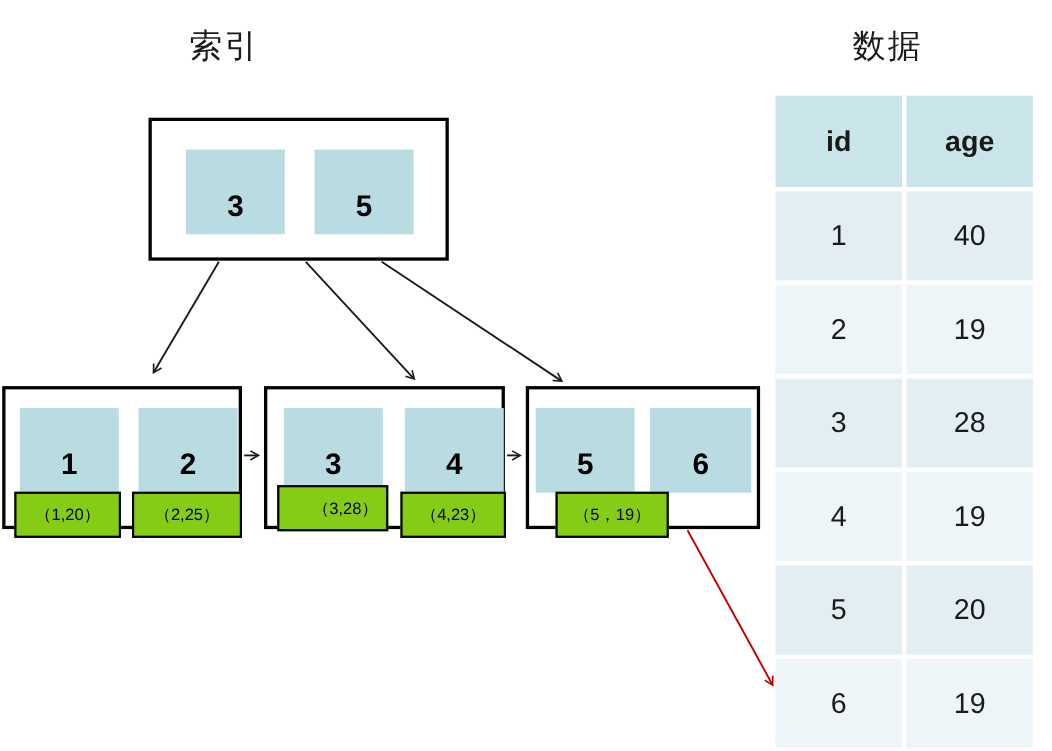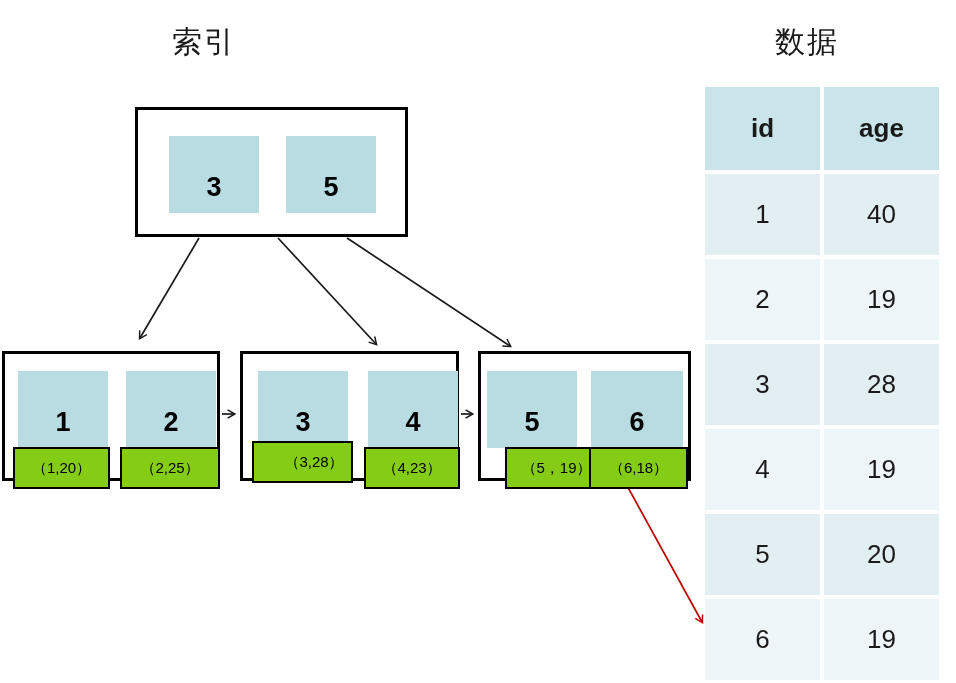--- a/index.html
+++ b/index.html
@@ -166,21 +166,20 @@
     <div class="key-cell k0">3</div>
     <div class="key-cell k1">4</div>
     <div class="record-box r0">（3,28）</div>
     <div class="record-box r1">（4,23）</div>
   </div>
 
   <div id="leaf-node-2" class="node leaf">
     <div class="key-cell k0">5</div>
     <div class="key-cell k1">6</div>
     <div class="record-box r0">（5，19）</div>
-    <div class="record-box r1">（6,18）</div>
   </div>
 
   <div id="data-table-wrap">
     <table id="data-table">
       <thead>
         <tr>
           <th>id</th>
           <th>age</th>
         </tr>
       </thead>

